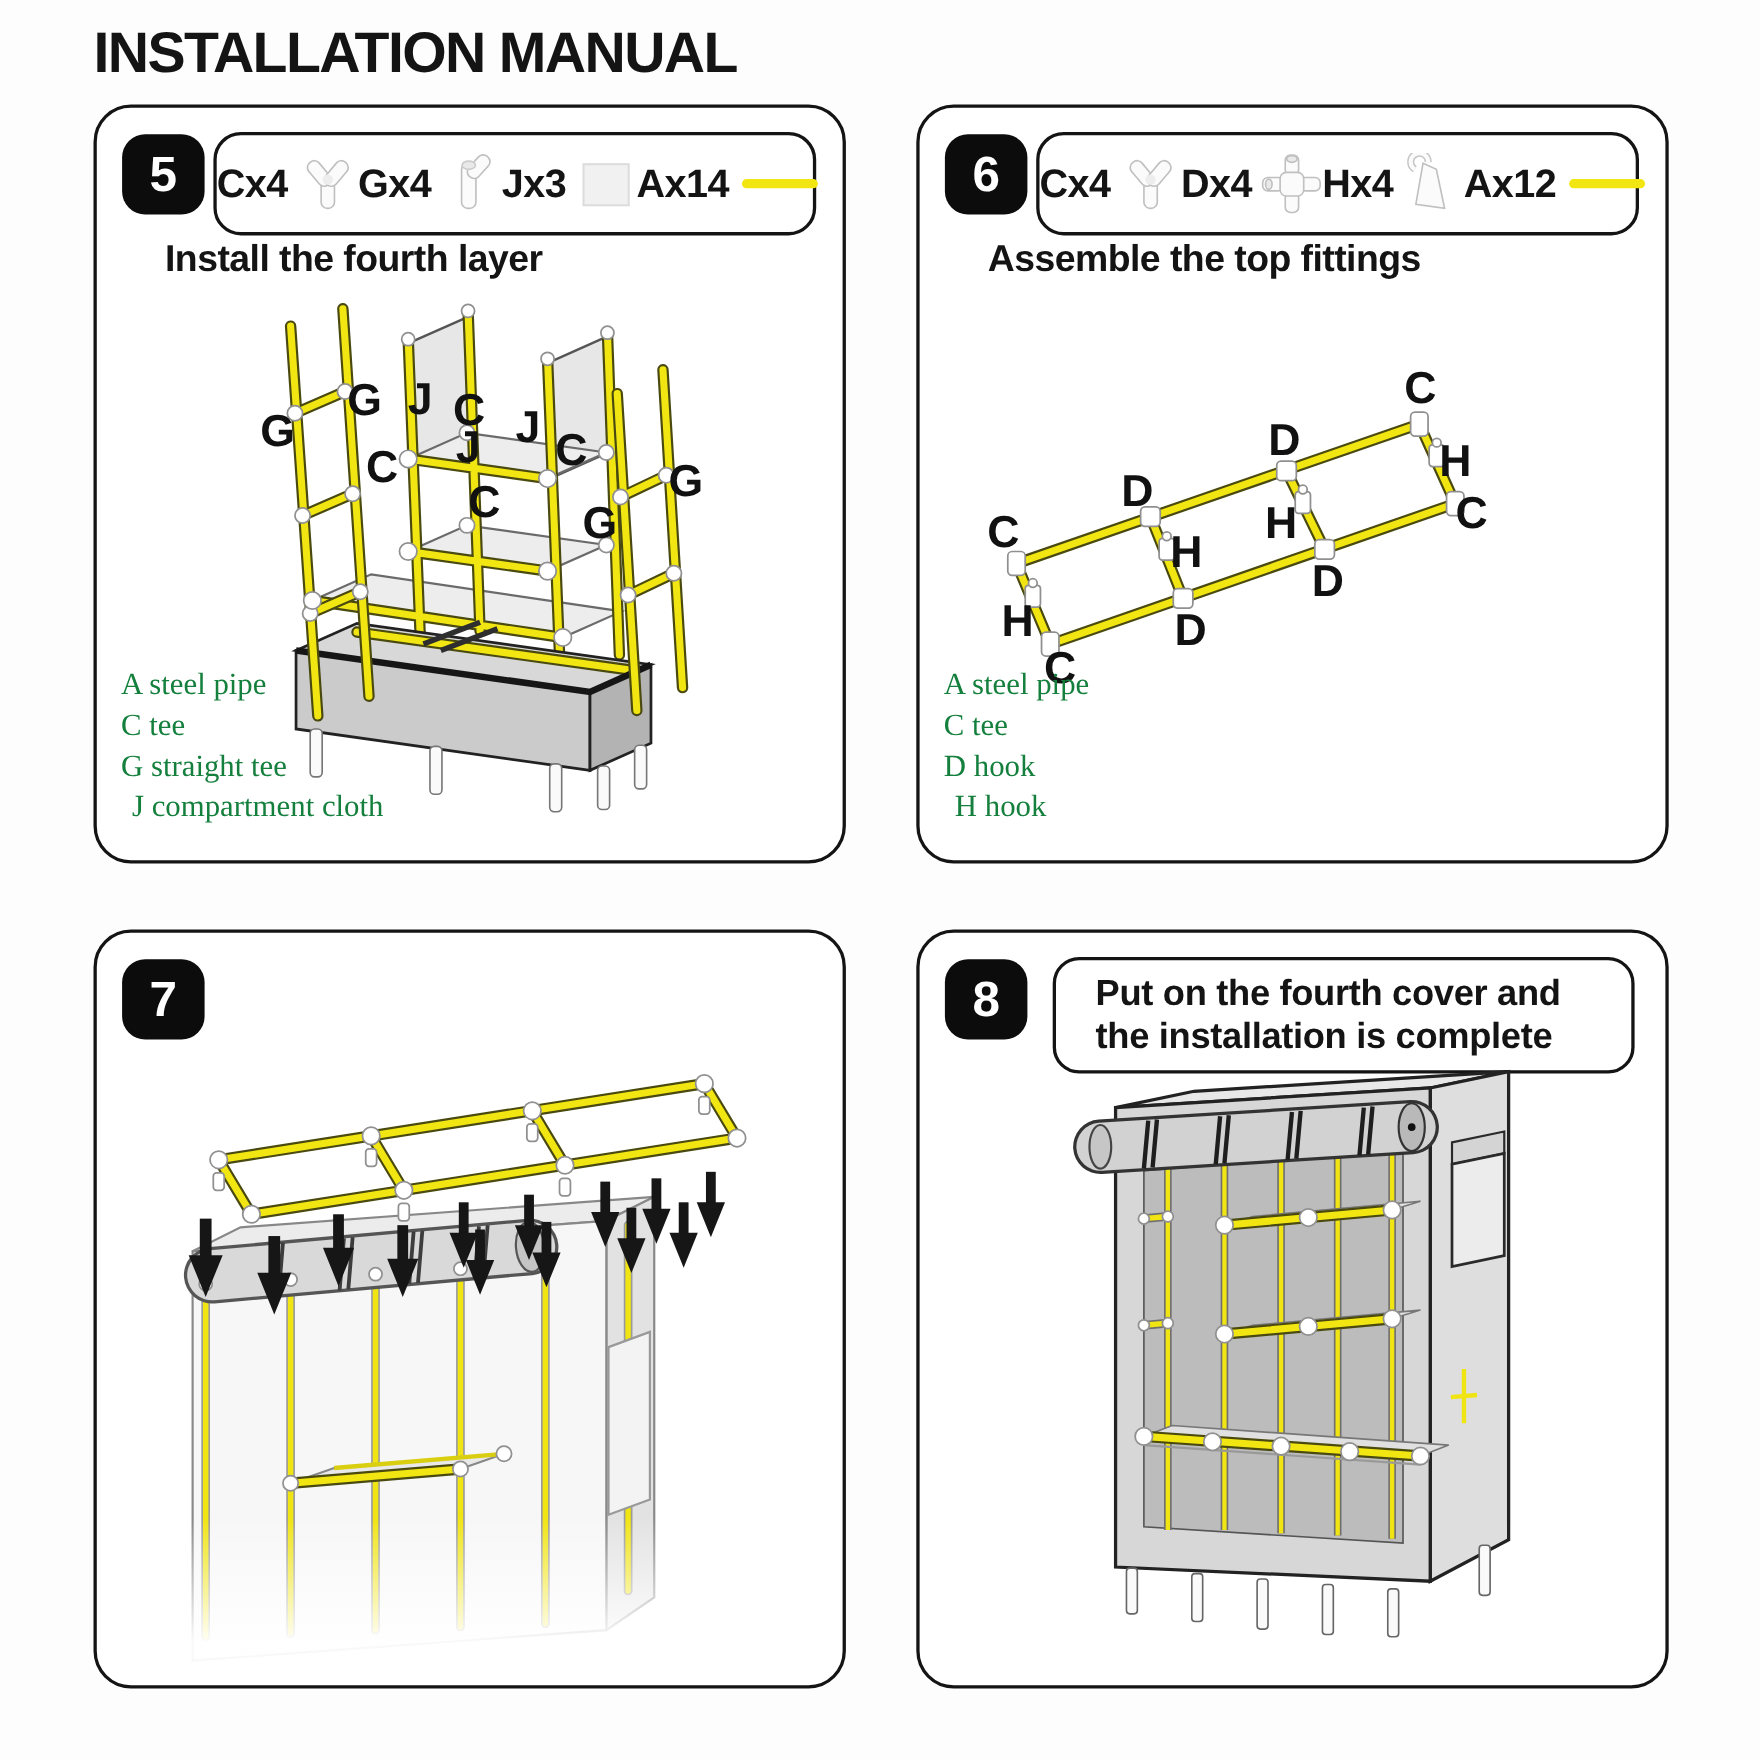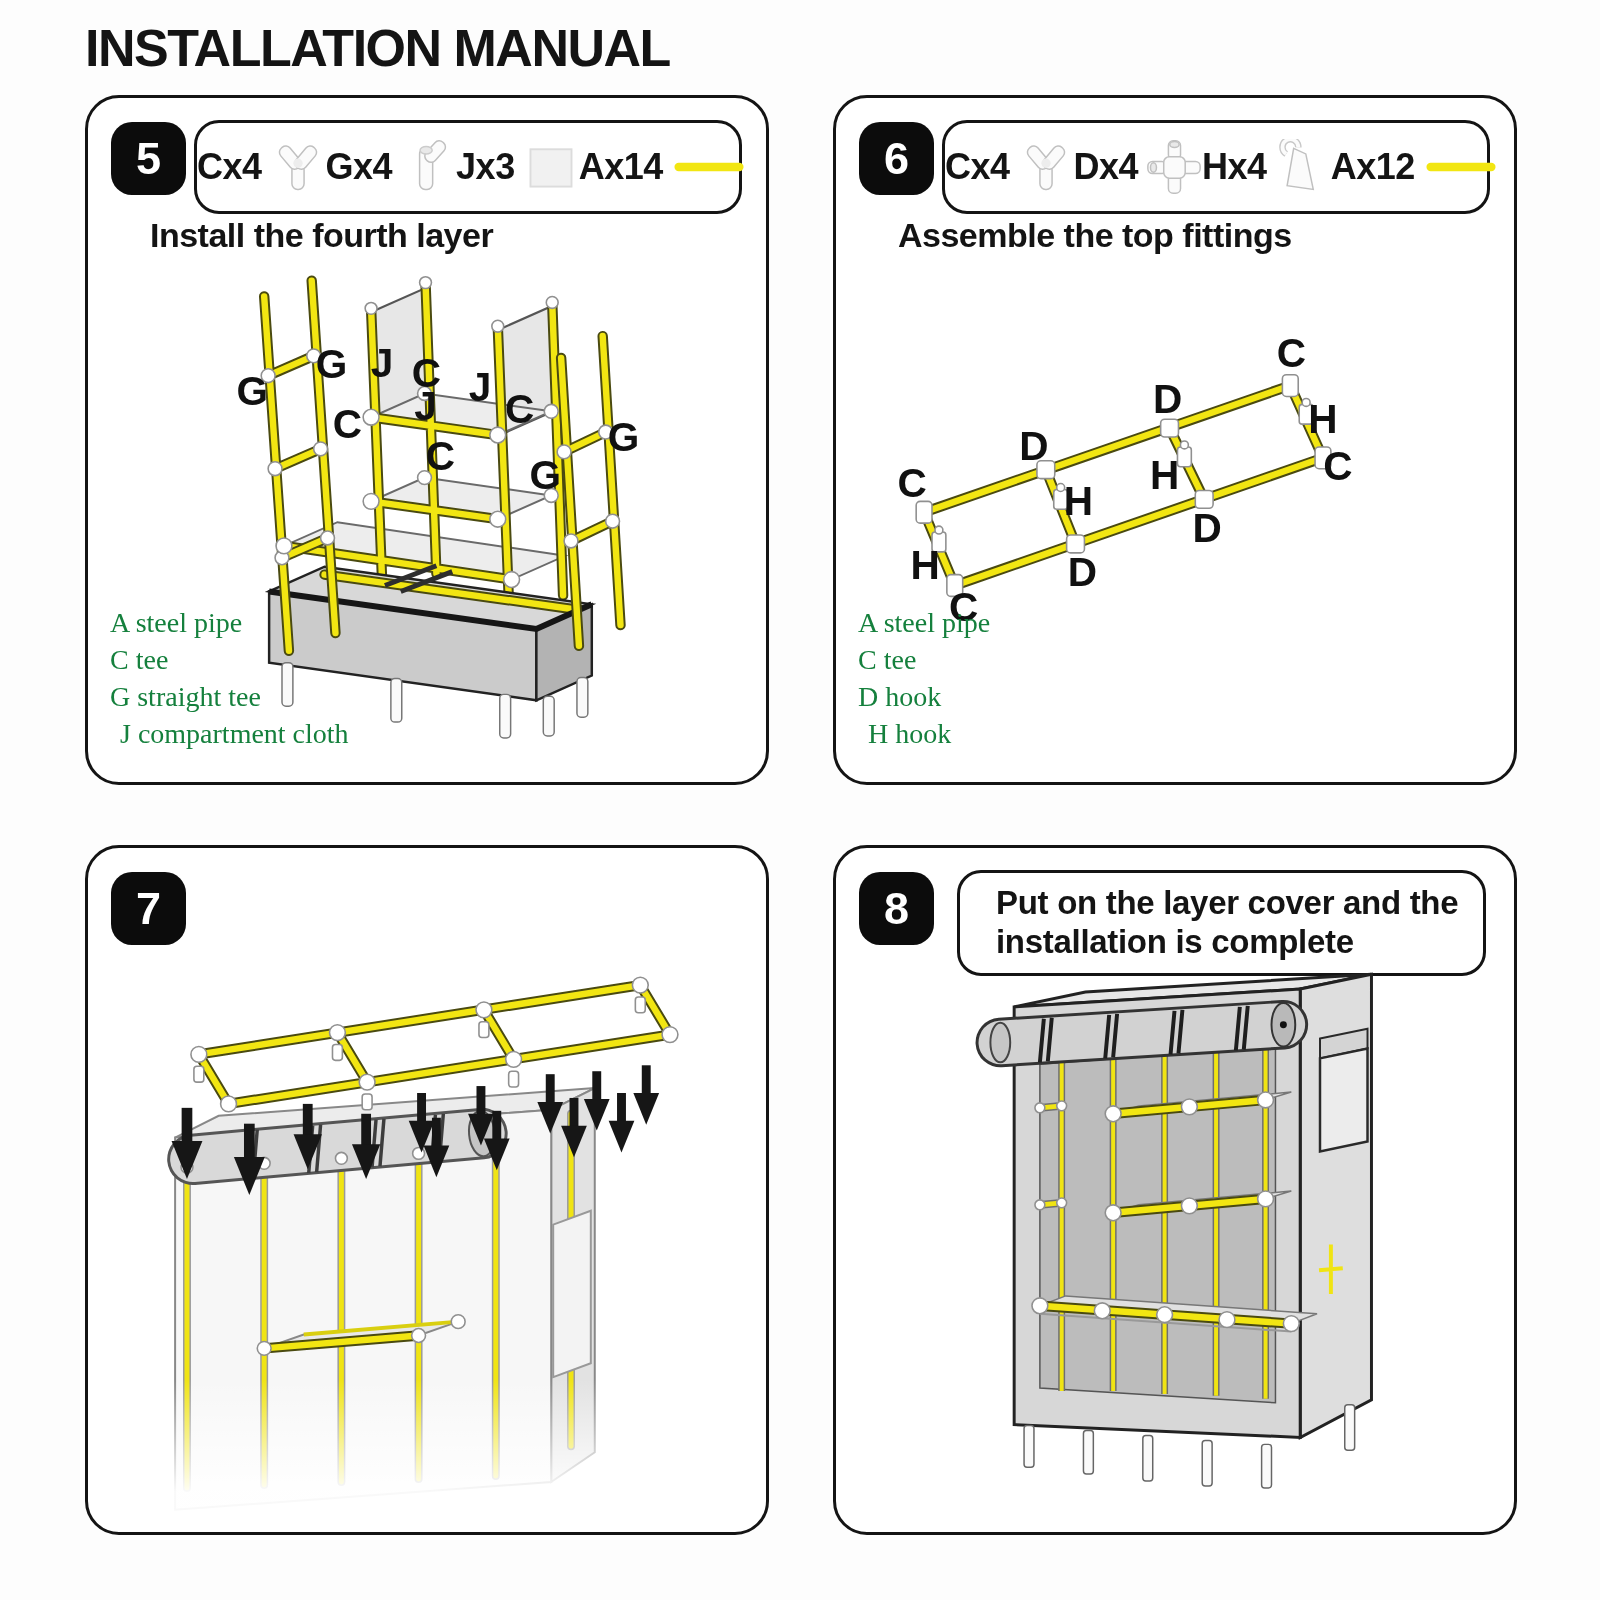--- a/index.html
+++ b/index.html
@@ -361,21 +361,21 @@
       <use href="#arrw" transform="translate(514,225)"></use>
       <use href="#arrw" transform="translate(539,247)"></use>
       <use href="#arrw" transform="translate(564,219)"></use>
     </svg>
     <div class="fade7"></div>
   </section>
 
   <section class="panel" style="left:833px; top:845px;">
     <div class="badge">8</div>
     <div class="hdr-box two-line">
-      <span class="hdr-text">Put on the layer cover and the installation is complete</span>
+      <span class="hdr-text">Put on the fourth cover and the installation is complete</span>
     </div>
 
     <svg class="diagram" viewBox="0 0 685 690">
 
       <polygon points="180,160 469,142 541,127 252,145" fill="#e8e8e8" stroke="#222" stroke-width="3"></polygon>
       <polygon points="469,142 541,127 541,557 469,595" fill="#dedede" stroke="#222" stroke-width="3"></polygon>
       <polygon points="180,160 469,142 469,595 180,582" fill="#d7d7d7" stroke="#222" stroke-width="3"></polygon>
 
       <polygon points="206,218 444,200 444,560 206,545" fill="#bcbcbc" stroke="#555" stroke-width="1.5"></polygon>
 

